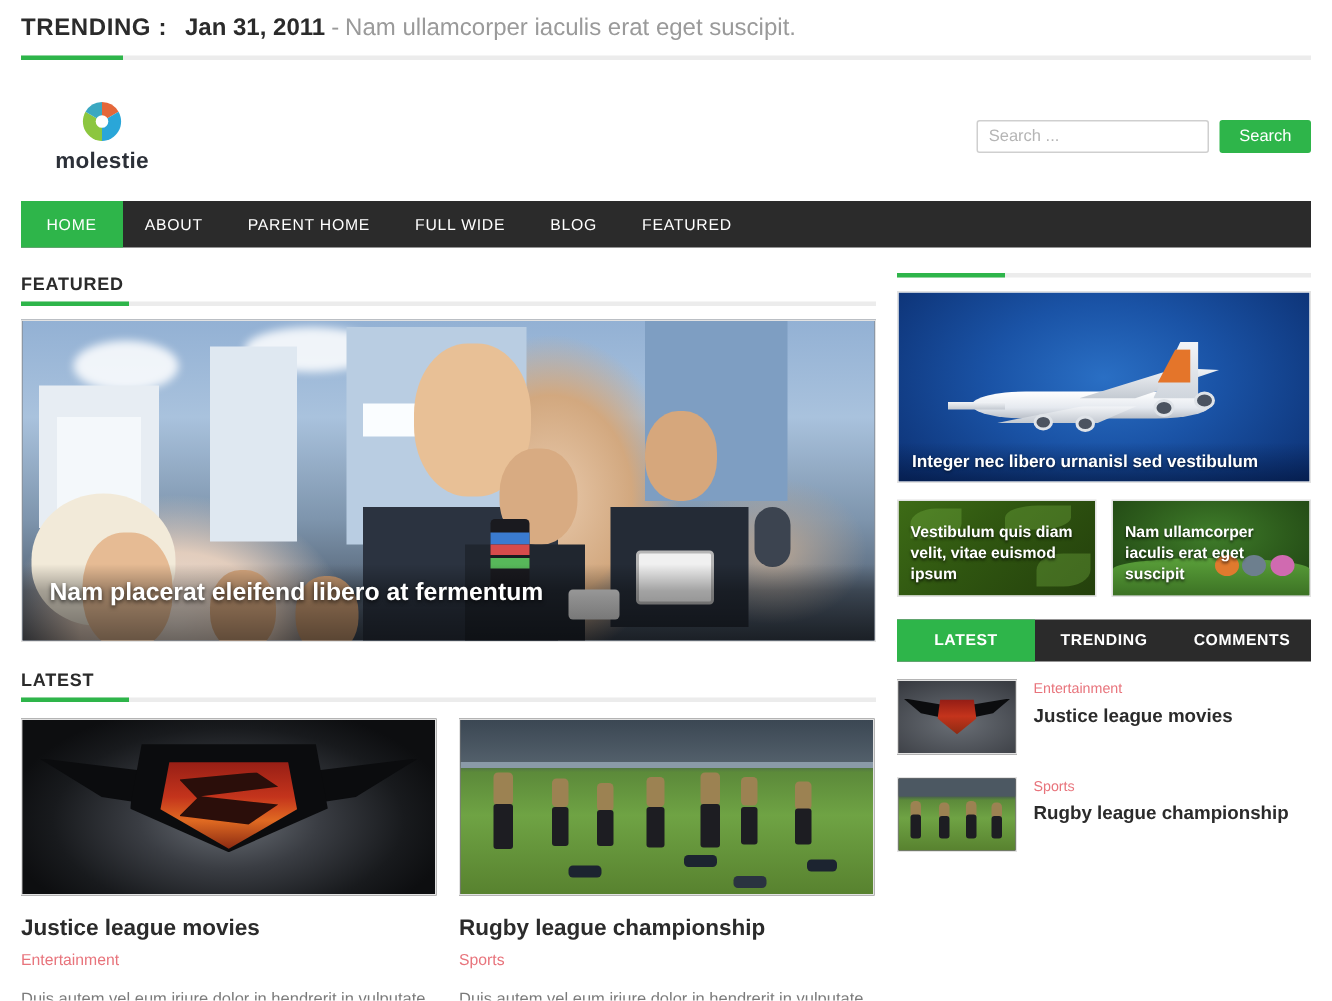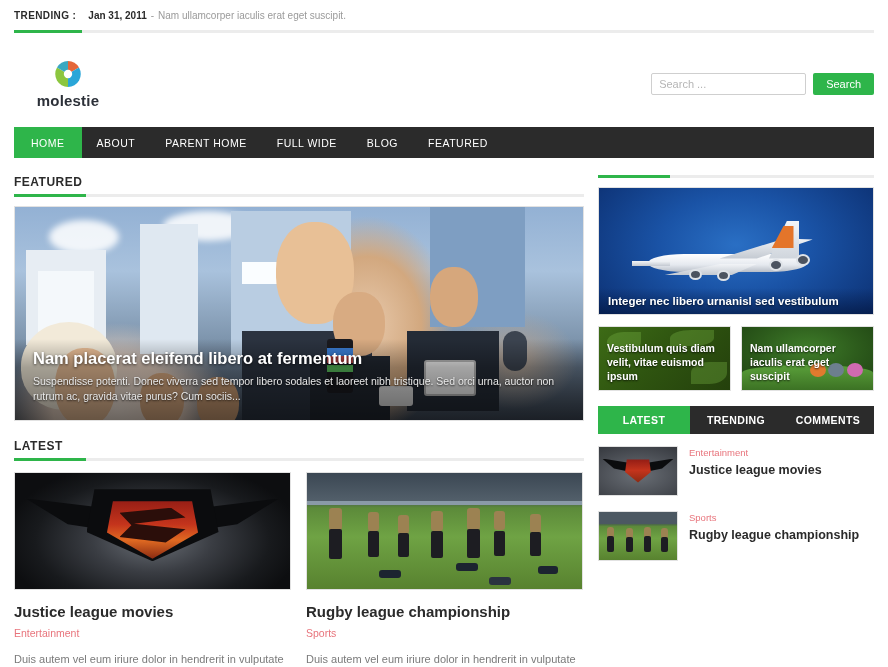--- a/index.html
+++ b/index.html
@@ -7,21 +7,21 @@
     width: 888px; height: 667px;
     background: #ffffff;
     font-family: "Liberation Sans", sans-serif;
     overflow: hidden;
   }
   .page { width: 888px; height: 667px; position: relative; background:#fff; }
   .wrap { width: 860px; margin: 0 auto; position: relative; }
 
   
   .trending { padding: 10px 0 0 0; }
-  .trending-row { display: flex; align-items: baseline; font-size: 10px; }
+  .trending-row { display: flex; align-items: baseline; font-size: 16px; }
   .trending-label { font-weight: bold; color: #2b2b2b; letter-spacing: .4px; }
   .trending-date { font-weight: bold; color: #2b2b2b; margin-left: 12px; }
   .trending-sep { color: #9a9a9a; margin: 0 4px; }
   .trending-text { color: #9a9a9a; }
   .rule { height: 3px; background: #ececec; margin-top: 9px; position: relative; }
   .rule::before {
     content:""; position:absolute; left:0; top:0; height:3px; width:68px; background:#2eb54a;
   }
 
   
@@ -241,21 +241,20 @@
           <div class="mic" style="left:55%;top:62%;width:26px;height:54px;"></div>
           <div class="micband" style="left:55%;top:66%;width:26px;height:8px;background:#3a7bd0;"></div>
           <div class="micband" style="left:55%;top:70%;width:26px;height:7px;background:#d64b4b;"></div>
           <div class="micband" style="left:55%;top:74%;width:26px;height:7px;background:#57b85a;"></div>
           <div class="mic" style="left:72%;top:72%;width:52px;height:36px;background:#f0f0f0;border:2px solid #b5b5b5;"></div>
           <div class="mic" style="left:86%;top:58%;width:24px;height:40px;background:#3c4450;border-radius:12px;"></div>
           <div class="mic" style="left:64%;top:84%;width:34px;height:20px;background:#dcdcdc;"></div>
         </div>
         <div class="hero-cap">
           <div class="hero-title">Nam placerat eleifend libero at fermentum</div>
-          <div class="hero-ex">Suspendisse potenti. Donec viverra sed tempor libero sodales et laoreet nibh tristique. Sed orci urna, auctor non rutrum ac, gravida vitae purus? Cum sociis...</div>
         </div>
       </div>
 
       <div class="sec-head latest-head">
         <div class="sec-title">LATEST</div>
         <div class="sec-rule"></div>
       </div>
 
       <div class="grid">
 

